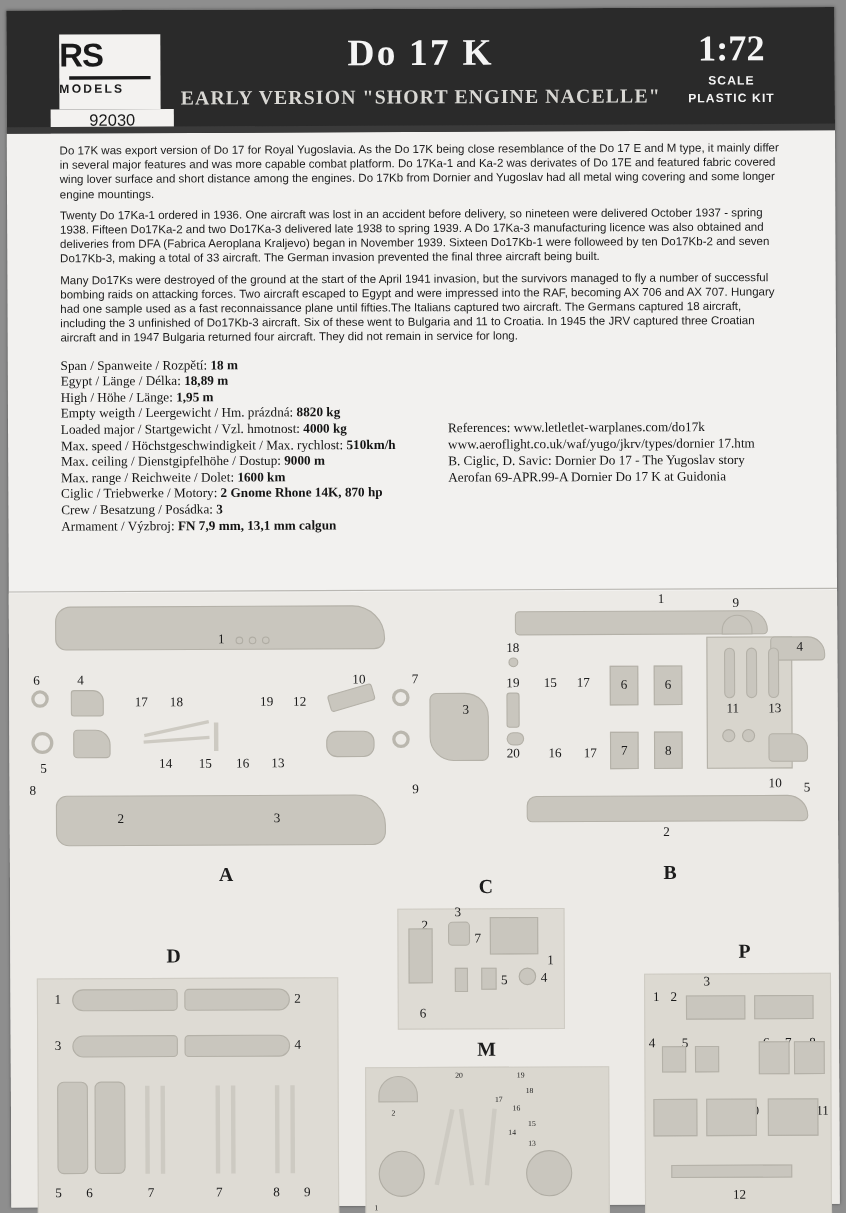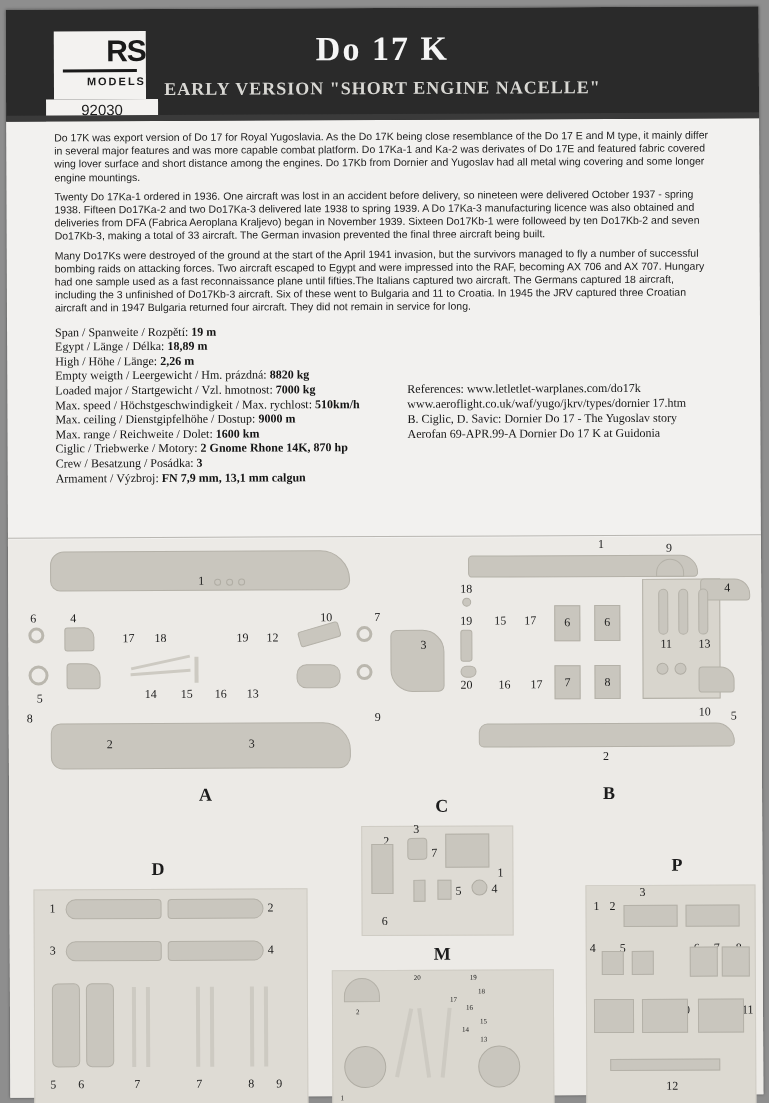--- a/index.html
+++ b/index.html
@@ -28,21 +28,21 @@
     background: #2a2a2a;
     color: #f5f5f5;
     overflow: hidden;
   }
   .logo-box {
     position: absolute;
     left: 48px; top: 22px;
     width: 92px; height: 68px;
     background: #f3f2f0;
     color: #1a1a1a;
-    text-align: right;
+    text-align: left;
     padding-top: 5px;
   }
   .logo-rs {
     font-family: "Liberation Sans", sans-serif;
     font-weight: bold;
     font-size: 30px;
     letter-spacing: -1px;
     line-height: 30px;
   }
   .logo-rule {
@@ -204,36 +204,41 @@
     <div class="logo-box">
       <div class="logo-rs">RS</div>
       <div class="logo-rule"></div>
       <div class="logo-models">MODELS</div>
     </div>
     <div class="kit-no-wrap">92030</div>
 
     <div class="title-main">Do 17 K</div>
     <div class="title-sub">EARLY VERSION "SHORT ENGINE NACELLE"</div>
 
+    <div class="scale-block">
+      <div class="scale-main">1:72</div>
+      <div class="scale-line1">SCALE</div>
+      <div class="scale-line2">PLASTIC KIT</div>
+    </div>
     <div class="header-bottom-strip"></div>
   </div>
 
   <div class="body-text">
     <p>Do 17K was export version of Do 17 for Royal Yugoslavia. As the Do 17K being close resemblance of the Do 17 E and M type, it mainly differ in several major features and was more capable combat platform. Do 17Ka-1 and Ka-2 was derivates of Do 17E and featured fabric covered wing lover surface and short distance among the engines. Do 17Kb from Dornier and Yugoslav had all metal wing covering and some longer engine mountings.</p>
     <p>Twenty Do 17Ka-1 ordered in 1936. One aircraft was lost in an accident before delivery, so nineteen were delivered October 1937 - spring 1938. Fifteen Do17Ka-2 and two Do17Ka-3 delivered late 1938 to spring 1939. A  Do 17Ka-3 manufacturing licence was also obtained and deliveries from DFA (Fabrica Aeroplana Kraljevo) began in November 1939. Sixteen Do17Kb-1 were followeed by ten Do17Kb-2 and seven Do17Kb-3, making a total of 33 aircraft. The German invasion prevented the final three aircraft being built.</p>
     <p>Many Do17Ks were destroyed of the ground at the start of the April 1941 invasion, but the survivors managed to fly a number of successful bombing raids on attacking forces. Two aircraft escaped to Egypt and were impressed into the RAF, becoming AX 706 and AX 707. Hungary had one sample used as a fast reconnaissance plane until fifties.The Italians captured two aircraft. The Germans captured 18 aircraft, including the 3 unfinished of Do17Kb-3 aircraft. Six of these went to Bulgaria and 11 to Croatia. In 1945 the JRV captured three Croatian aircraft and in 1947 Bulgaria returned four aircraft. They did not remain in service for long.</p>
   </div>
 
   <div class="specs-wrap">
     <div class="specs">
-      <div><span>Span / Spanweite / Rozpětí:</span> <span class="val">19 m</span></div>
+      <div><span>Span / Spanweite / Rozpětí:</span> <span class="val">18 m</span></div>
       <div><span>Egypt / Länge / Délka:</span> <span class="val">18,89 m</span></div>
-      <div><span>High / Höhe / Länge:</span> <span class="val">2,26 m</span></div>
+      <div><span>High / Höhe / Länge:</span> <span class="val">1,95 m</span></div>
       <div><span>Empty weigth / Leergewicht / Hm. prázdná:</span> <span class="val">8820 kg</span></div>
-      <div><span>Loaded major / Startgewicht / Vzl. hmotnost:</span> <span class="val">7000 kg</span></div>
+      <div><span>Loaded major / Startgewicht / Vzl. hmotnost:</span> <span class="val">4000 kg</span></div>
       <div><span>Max. speed / Höchstgeschwindigkeit / Max. rychlost:</span> <span class="val">510km/h</span></div>
       <div><span>Max. ceiling / Dienstgipfelhöhe / Dostup:</span> <span class="val">9000 m</span></div>
       <div><span>Max. range / Reichweite / Dolet:</span> <span class="val">1600 km</span></div>
       <div><span>Ciglic / Triebwerke / Motory:</span> <span class="val">2 Gnome Rhone 14K, 870 hp</span></div>
       <div><span>Crew / Besatzung / Posádka:</span> <span class="val">3</span></div>
       <div><span>Armament / Výzbroj:</span> <span class="val">FN 7,9 mm, 13,1 mm calgun</span></div>
     </div>
 
     <div class="refs">
       <div>References: www.letletlet-warplanes.com/do17k</div>

